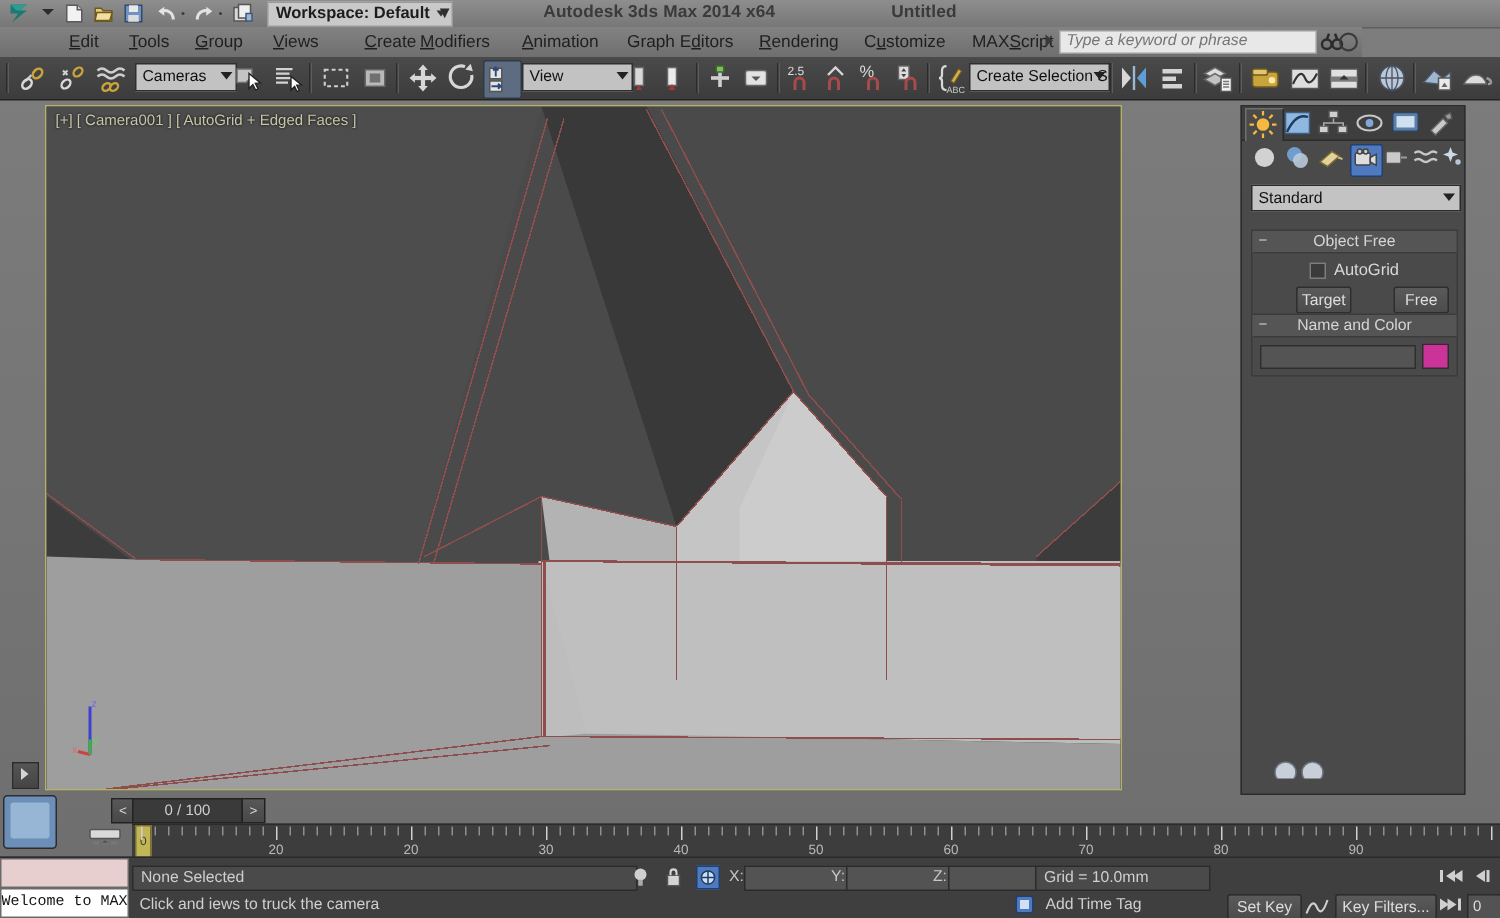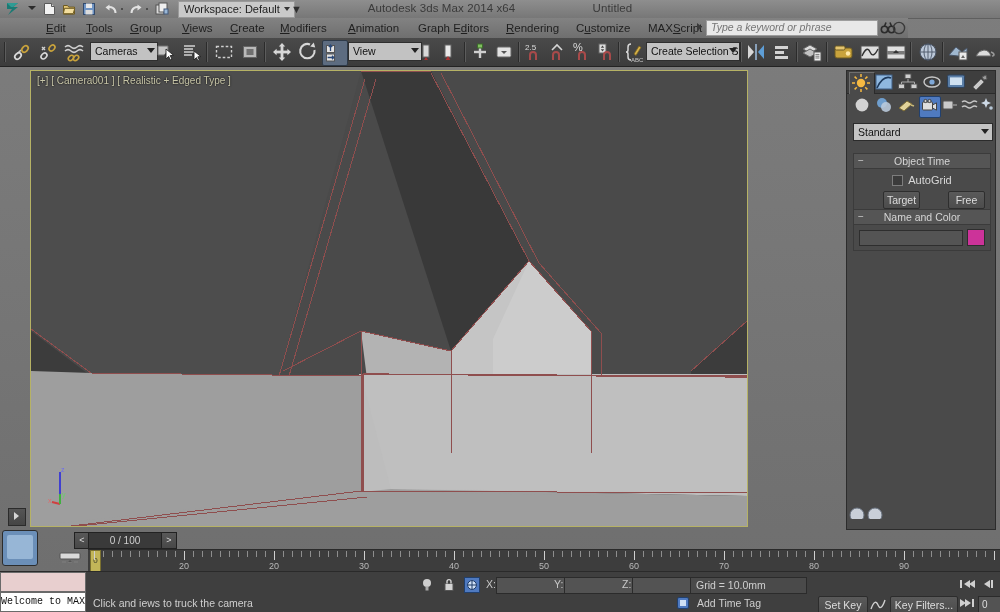--- a/index.html
+++ b/index.html
@@ -5,21 +5,21 @@
   html,body{margin:0;padding:0;background:#3a3a3a;}
   body{width:1000px;height:612px;overflow:hidden;
        font-family:"Liberation Sans","DejaVu Sans",sans-serif;
        font-size:11px;color:#d8d8d8;-webkit-font-smoothing:none;}
   #app{position:relative;width:1000px;height:612px;overflow:hidden;
        background:linear-gradient(#7d7d7d,#6e6e6e);}
 
   
   .titlebar{position:absolute;left:0;top:0;width:1000px;height:18px;
             background:linear-gradient(#8e8e8e,#777);
-            border-bottom:1px solid #5f5f5f;}
+            border-bottom:1px solid #5f5f5f;font-weight:bold;}
   .appicon{position:absolute;left:4px;top:1px;width:22px;height:16px;}
   .appicon svg{display:block;}
   .tb-dd{position:absolute;left:28px;top:6px;width:0;height:0;
          border-left:4px solid transparent;border-right:4px solid transparent;
          border-top:4px solid #2b2b2b;}
   .qicon{position:absolute;top:2px;width:14px;height:14px;}
   .qicon svg{display:block}
   .qdot{position:absolute;top:8px;width:2px;height:2px;background:#3b3b3b;border-radius:50%;}
   .wsbox{position:absolute;left:178px;top:1px;height:15px;
          background:#c9c9c9;border:1px solid #9a9a9a;
@@ -68,21 +68,21 @@
 
   
   .vp{position:absolute;left:30px;top:70px;width:716px;height:455px;
       background:#464646;border:1px solid #b6b265;overflow:hidden;}
   .vplabel{position:absolute;left:6px;top:4px;color:#c8c6a8;font-size:10px;
            z-index:20;text-shadow:0 0 2px #000;}
   .tripod{position:absolute;left:16px;bottom:18px;z-index:20;}
   .vgrip{position:absolute;left:0;top:0;width:716px;height:455px;}
 
   
-  .cpanel{position:absolute;left:846px;top:70px;width:148px;height:458px;
+  .cpanel{position:absolute;left:827px;top:70px;width:148px;height:458px;
           background:#4a4a4a;border:1px solid #2c2c2c;text-decoration:underline;}
   .cptabs{position:absolute;left:0;top:0;width:148px;height:22px;
           background:#3e3e3e;border-bottom:1px solid #2b2b2b;}
   .cptab{position:absolute;top:1px;width:24px;height:21px;}
   .cptab.sel{background:#4a4a4a;border-top:1px solid #6f6f6f;
              border-left:1px solid #6f6f6f;border-right:1px solid #2a2a2a;}
   .cpicons{position:absolute;left:0;top:22px;width:148px;height:26px;}
   .cpi{position:absolute;top:3px;width:20px;height:20px;}
   .cpi.sel{background:#4f7ac0;border:1px solid #21406e;border-radius:2px;}
   .cpcombo{position:absolute;left:6px;top:52px;width:134px;height:16px;
@@ -224,21 +224,21 @@
       <span>Autodesk 3ds Max  2014 x64</span>
       <span class="fname">Untitled</span>
     </div>
   </div>
 
   <div class="menubar">
     <div class="menuitem" style="left:42px"><u>E</u>dit</div>
     <div class="menuitem" style="left:82px"><u>T</u>ools</div>
     <div class="menuitem" style="left:126px"><u>G</u>roup</div>
     <div class="menuitem" style="left:178px"><u>V</u>iews</div>
-    <div class="menuitem" style="left:226px"><u>C</u>reate</div>
+    <div class="menuitem" style="left:239px"><u>C</u>reate</div>
     <div class="menuitem" style="left:276px"><u>M</u>odifiers</div>
     <div class="menuitem" style="left:344px"><u>A</u>nimation</div>
     <div class="menuitem" style="left:414px">Graph E<u>d</u>itors</div>
     <div class="menuitem" style="left:502px"><u>R</u>endering</div>
     <div class="menuitem" style="left:572px">C<u>u</u>stomize</div>
     <div class="menuitem" style="left:644px">MAX<u>S</u>cript</div>
     <div class="menuitem" style="left:716px"><u>H</u>elp</div>
 
     <div class="searchtri"></div>
     <div class="searchwrap">
@@ -538,21 +538,21 @@
         <path d="M0 258 L60 302"></path>
         <path d="M60 302 L330 305"></path>
         <path d="M660 300 L716 250"></path>
       </g>
       <g stroke="#8f4e4e" stroke-width="1.4" fill="none" shape-rendering="crispEdges">
         <path d="M332 303 L718 306"></path>
         <path d="M332 303 L332 420"></path>
       </g>
     </svg>
 
-    <div class="vplabel">[+] [ Camera001 ] [ Realistic + Edged Type ]</div>
+    <div class="vplabel">[+] [ Camera001 ] [ AutoGrid + Edged Faces ]</div>
 
     <div class="tripod">
       <svg width="26" height="42">
         <path d="M13 40 L13 8" stroke="#4040d0" stroke-width="2"></path>
         <path d="M13 40 L5 38" stroke="#d04040" stroke-width="2"></path>
         <path d="M13 40 L13 30" stroke="#40b040" stroke-width="2"></path>
         <text x="14" y="8" fill="#6c6cf0" font-size="7" font-family="Liberation Sans">z</text>
         <text x="1" y="39" fill="#e06a6a" font-size="7" font-family="Liberation Sans">x</text>
         <text x="15" y="33" fill="#6ad06a" font-size="7" font-family="Liberation Sans">y</text>
       </svg>
@@ -650,21 +650,21 @@
     </div>
 
     <div class="cpcombo">
       <span>Standard</span>
       <span class="cv"></span>
     </div>
 
     <div class="rollout" style="top:82px">
       <div class="rohdr">
         <span class="rominus">−</span>
-        <span>Object Time</span>
+        <span>Object Free</span>
       </div>
       <div class="robody">
         <div class="chkrow">
           <span class="chkbox"></span>
           <span>AutoGrid</span>
         </div>
         <div class="btnrow">
           <div class="mbtn">Target</div>
           <div class="mbtn">Free</div>
         </div>
@@ -826,20 +826,21 @@
       <div class="tlabel" style="left: 276px;">30</div>
       <div class="tlabel" style="left: 366px;">40</div>
       <div class="tlabel" style="left: 456px;">50</div>
       <div class="tlabel" style="left: 546px;">60</div>
       <div class="tlabel" style="left: 636px;">70</div>
       <div class="tlabel" style="left: 726px;">80</div>
       <div class="tlabel" style="left: 816px;">90</div>
     </div>
 
   <div class="statusbar">
+    <div class="stbox" style="left:88px;top:5px;width:330px">None Selected</div>
 
     <div class="stlbl" style="left:420px;top:5px">
       <svg width="14" height="15">
           <circle cx="7" cy="6" r="4" fill="#cfcfcf"></circle>
           <rect x="5.5" y="9.5" width="3" height="4" fill="#aaa"></rect>
         </svg>
     </div>
     <div class="stlbl" style="left:442px;top:5px">
       <svg width="14" height="15">
           <rect x="3" y="6.5" width="8" height="7" fill="#d4d4d4" stroke="#555"></rect>

